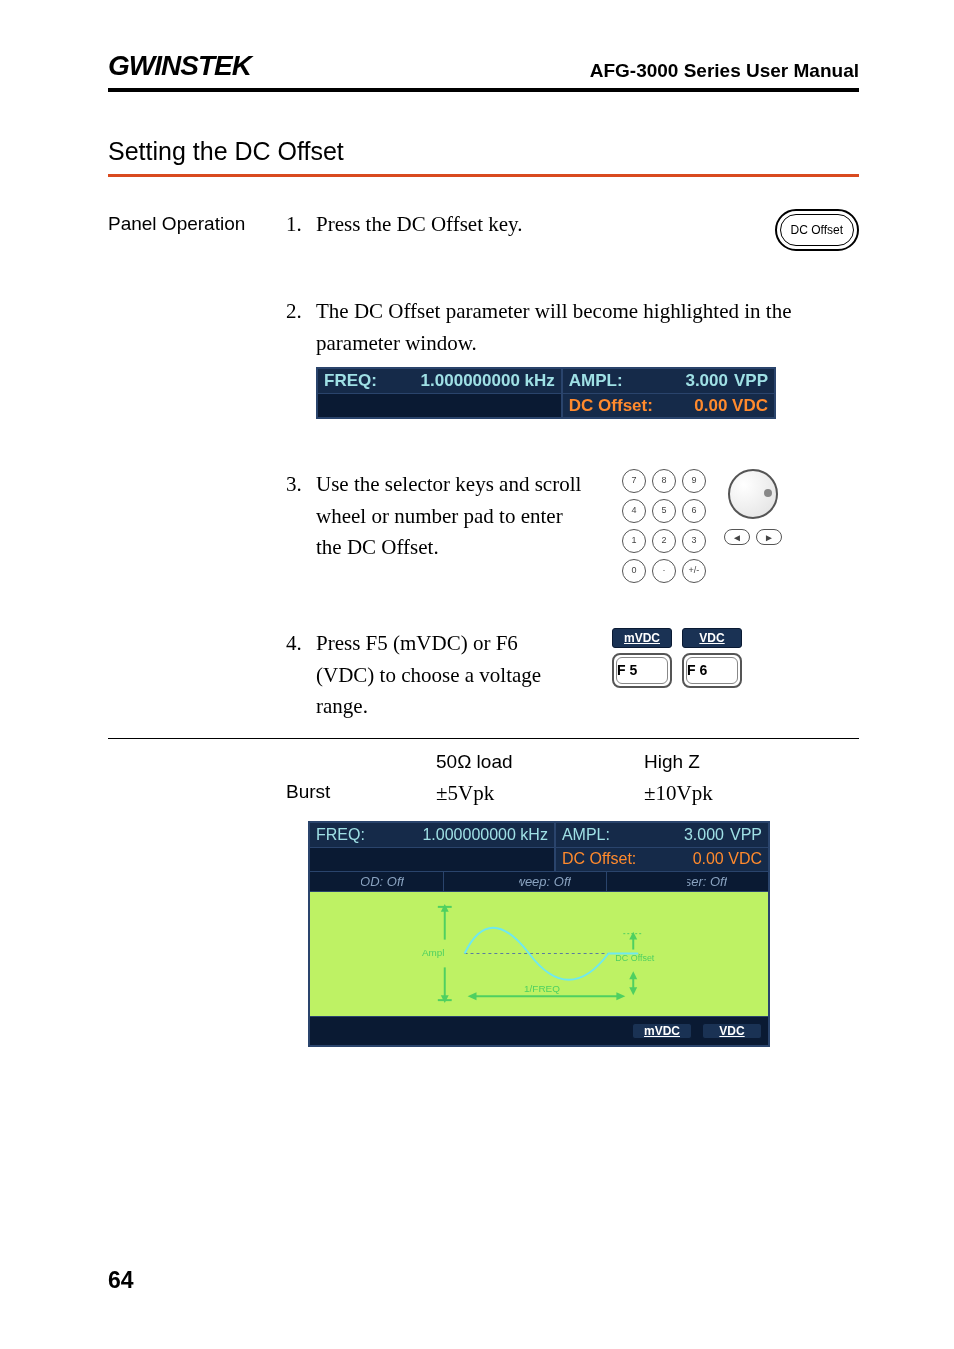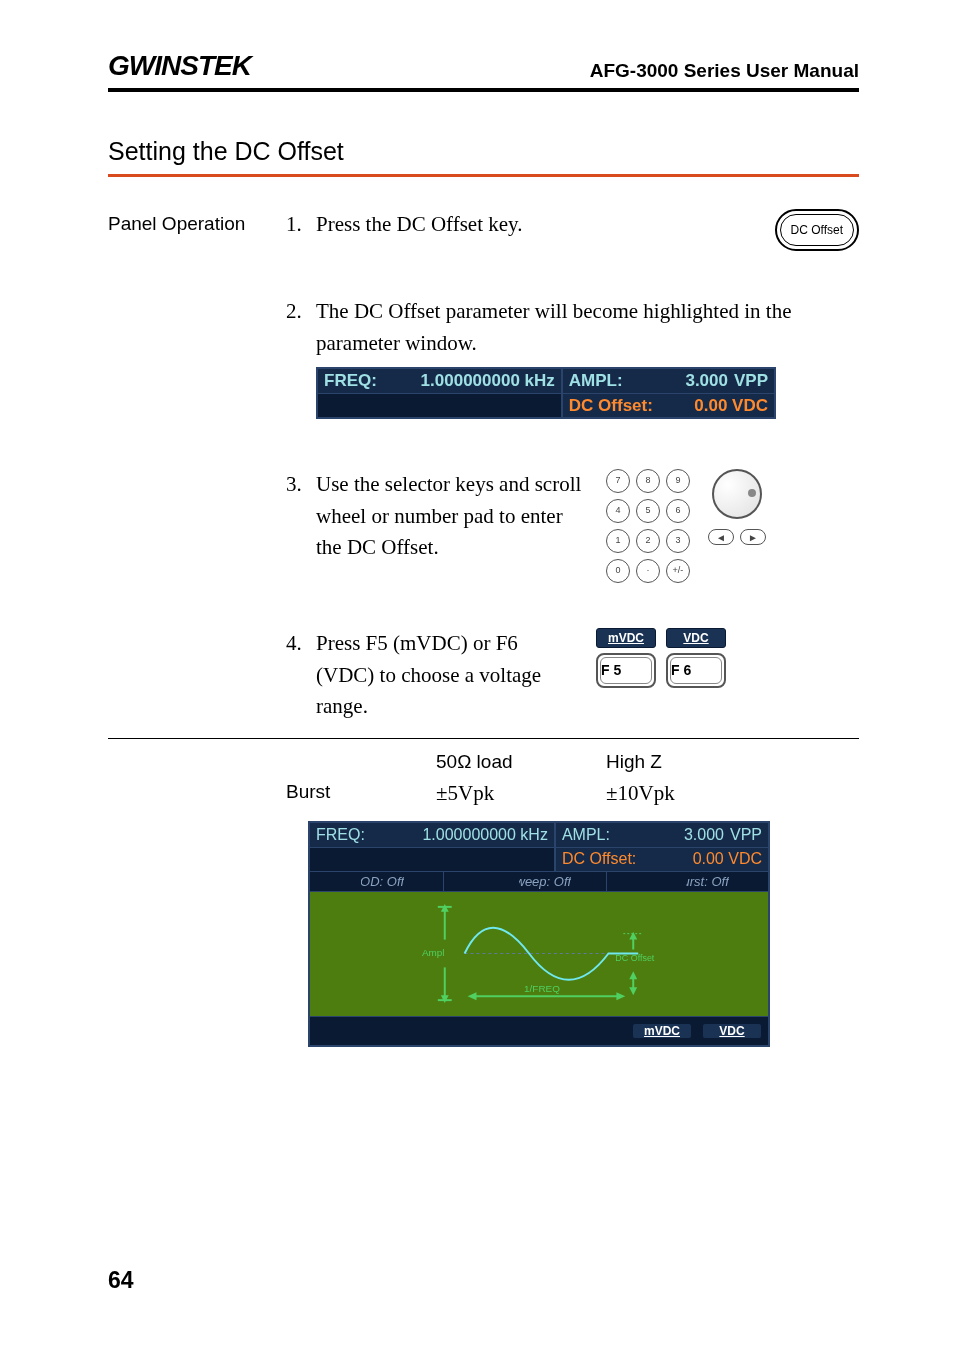--- a/index.html
+++ b/index.html
@@ -64,21 +64,21 @@
     margin-bottom: 25px;
   }
   .step-num {
     width: 30px;
     flex-shrink: 0;
   }
   .step-body {
     flex: 1;
     display: flex;
     align-items: flex-start;
-    gap: 20px;
+    gap: 36px;
   }
   .step-text {
     flex: 1;
   }
   .step-graphic {
     flex-shrink: 0;
   }
 
   
   .oval-btn {
@@ -245,21 +245,21 @@
   .range-block {
     margin-left: 178px;
     font-size: 21px;
   }
   .range-row {
     display: flex;
     margin-bottom: 8px;
   }
   .range-cell1 { width: 150px; }
   .range-cell2 { width: 170px; }
-  .range-cell3 { flex: 1; }
+  .range-cell3 { flex: 1; margin-left: 38px; }
   .sans { font-family: Arial, sans-serif; font-size: 19px; }
 
   
   .full-lcd-wrap {
     margin: 15px 0 0 200px;
     width: 462px;
   }
   .full-lcd {
     background: #152a49;
     border: 2px solid #2a446c;
@@ -300,21 +300,21 @@
     width: 12px;
     height: 100%;
     background: #0a1a33;
   }
   .tab + .tab {
     border-left: 1px solid #2a446c;
     padding-left: 28px;
   }
   .wave-area {
     height: 125px;
-    background: #4d7c0f;
+    background: #bef264;
     position: relative;
     border-top: 1px solid #2a446c;
   }
   .wave-svg {
     width: 100%;
     height: 100%;
   }
   .bottom-btns {
     display: flex;
     justify-content: flex-end;
@@ -492,21 +492,21 @@
           </div>
           <div class="lcd-cell lcd-highlight" style="border-top:1px solid #2a446c;">
             <span class="lcd-label">DC Offset:</span>
             <span class="lcd-val">0.00 VDC</span>
           </div>
         </div>
       </div>
       <div class="tabs">
         <div class="tab">MOD: Off</div>
         <div class="tab">Sweep: Off</div>
-        <div class="tab">Burst: Off</div>
+        <div class="tab">User: Off</div>
       </div>
       <div class="wave-area">
         <svg class="wave-svg" viewBox="0 0 460 125">
 
           <line x1="155" y1="62" x2="330" y2="62" stroke="#5a7aa0" stroke-width="1" stroke-dasharray="3,3"></line>
 
           <path d="M 155 62 Q 180 10 220 62 Q 260 115 300 62 L 330 62" stroke="#6fe8f0" stroke-width="2" fill="none"></path>
 
           <line x1="135" y1="18" x2="135" y2="48" stroke="#4fd060" stroke-width="2"></line>
           <polygon points="135,12 131,20 139,20" fill="#4fd060"></polygon>

